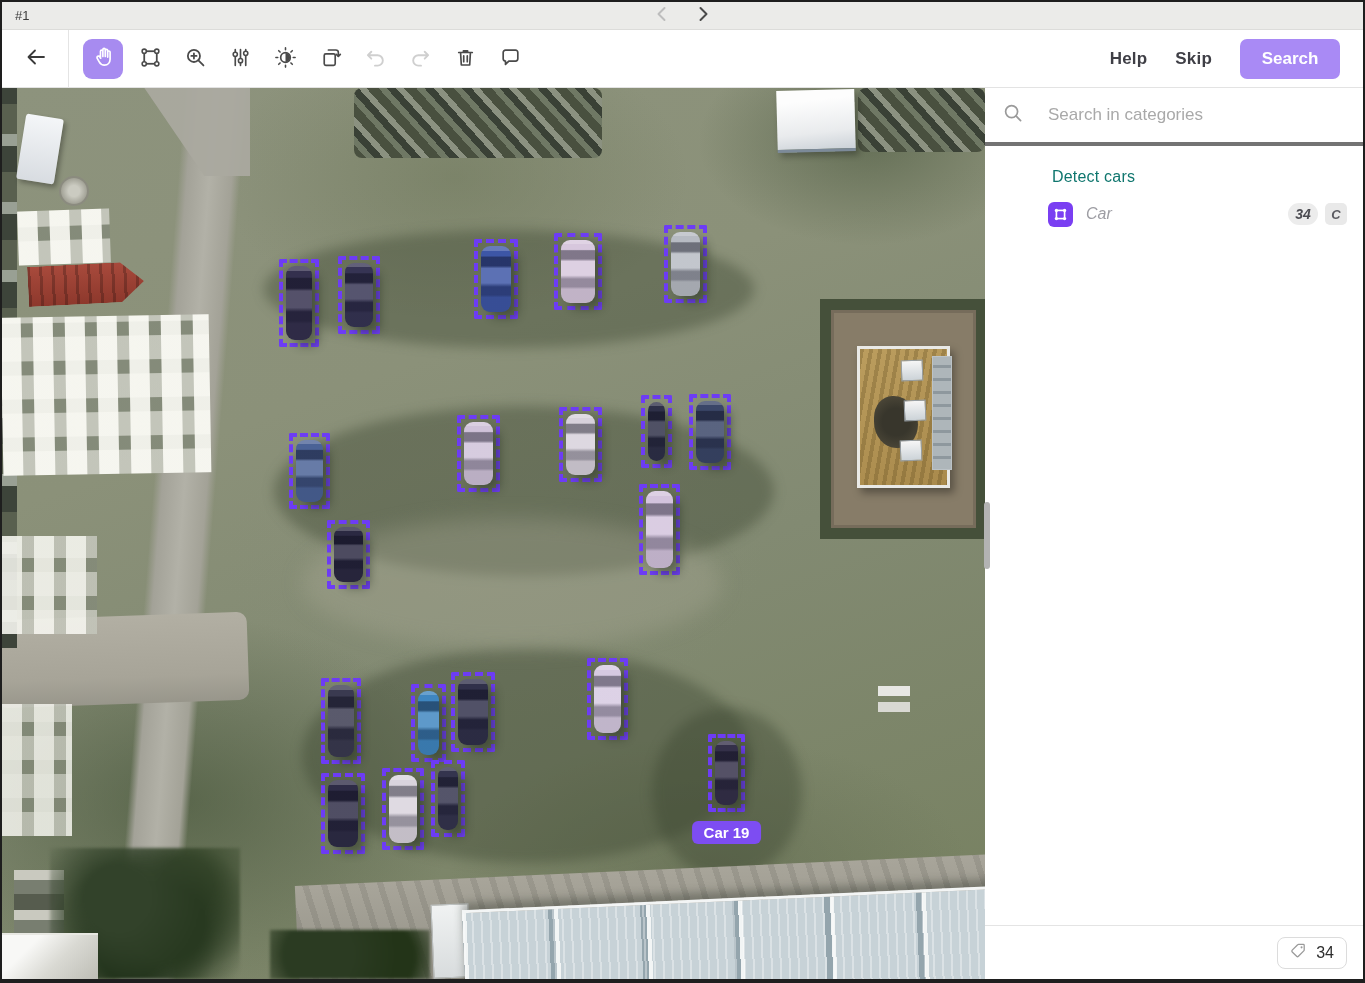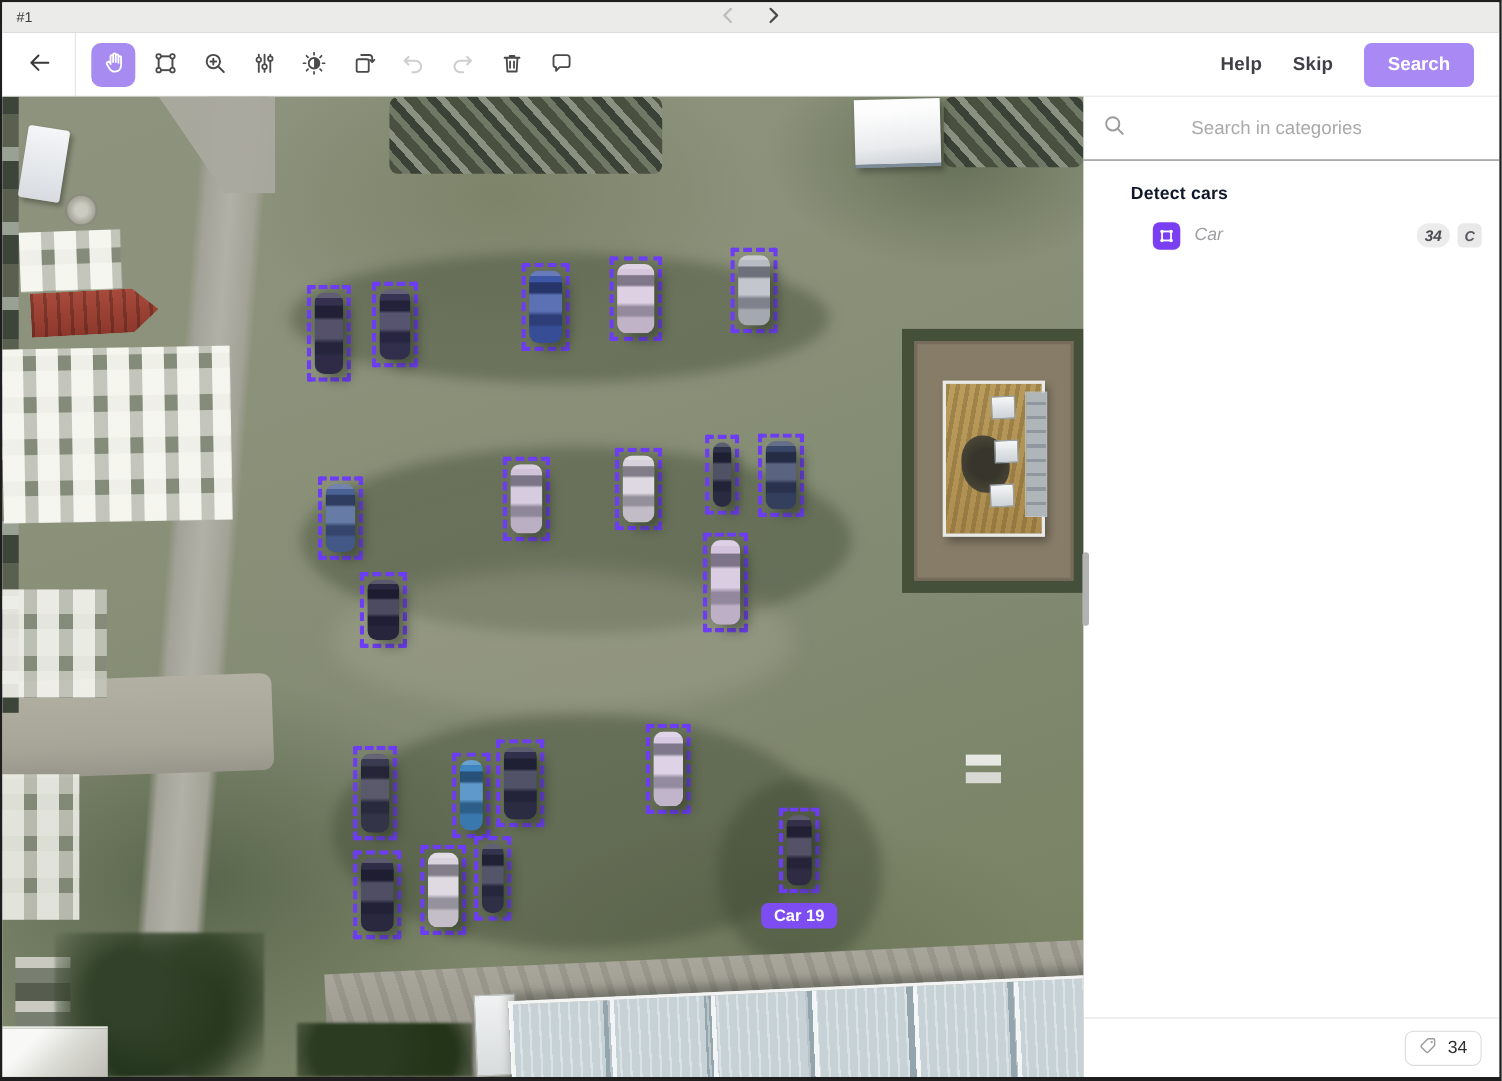--- a/index.html
+++ b/index.html
@@ -140,25 +140,25 @@
            rgba(8,8,22,.42) 17%, rgba(8,8,22,.42) 30%,
            rgba(255,255,255,.16) 34%, rgba(255,255,255,.16) 56%,
            rgba(8,8,22,.32) 62%, rgba(8,8,22,.32) 74%,
            rgba(0,0,0,.10) 78%, rgba(0,0,0,.10) 100%);
          box-shadow:8px 7px 10px -1px rgba(34,44,28,.45); }
   .bbox-label { position:absolute; transform:translateX(-50%); padding:3px 12px; border-radius:6px;
          color:#fff; font-size:15px; font-weight:700; white-space:nowrap; }
 
   
   .sidebar { position:relative; width:378px; height:891px; background:#fff; display:flex; flex-direction:column; }
-  .search-row { height:58px; display:flex; align-items:center; border-bottom:1px solid #737373; padding-left:18px;justify-content:space-between; }
+  .search-row { height:58px; display:flex; align-items:center; border-bottom:4px solid #737373; padding-left:18px; }
   .search-input { border:none; outline:none; font-family:inherit; font-size:17px; color:#444;
                   margin-left:25px; width:280px; background:transparent; }
   .search-input::placeholder { color:#a9a9a9; }
-  .group-title { margin:22px 0 0 43px; font-size:16px; font-weight:700; color:#0f172a; letter-spacing:.2px; }
+  .group-title { margin:22px 0 0 67px; font-size:16px; font-weight:400; color:#0f766e; letter-spacing:.2px; }
   .cat-row { display:flex; align-items:center; height:40px; margin:8px 16px 0 63px; cursor:pointer;font-style:italic; }
   .cat-icon { width:25px; height:25px; border-radius:6px; background:#7a3ff2;
               display:flex; align-items:center; justify-content:center; flex:0 0 auto; }
   .cat-label { margin-left:13px; font-size:16px; color:#9d9da3; }
   .cat-badges { margin-left:auto; display:flex; align-items:center; gap:7px; }
   .count-pill { min-width:30px; height:22px; padding:0 7px; border-radius:11px; background:#ececec;
               display:flex; align-items:center; justify-content:center;
               font-size:14px; font-weight:700; color:#4c4c52; }
   .key-badge { width:22px; height:22px; border-radius:5px; background:#e9e9e9;
               display:flex; align-items:center; justify-content:center;

